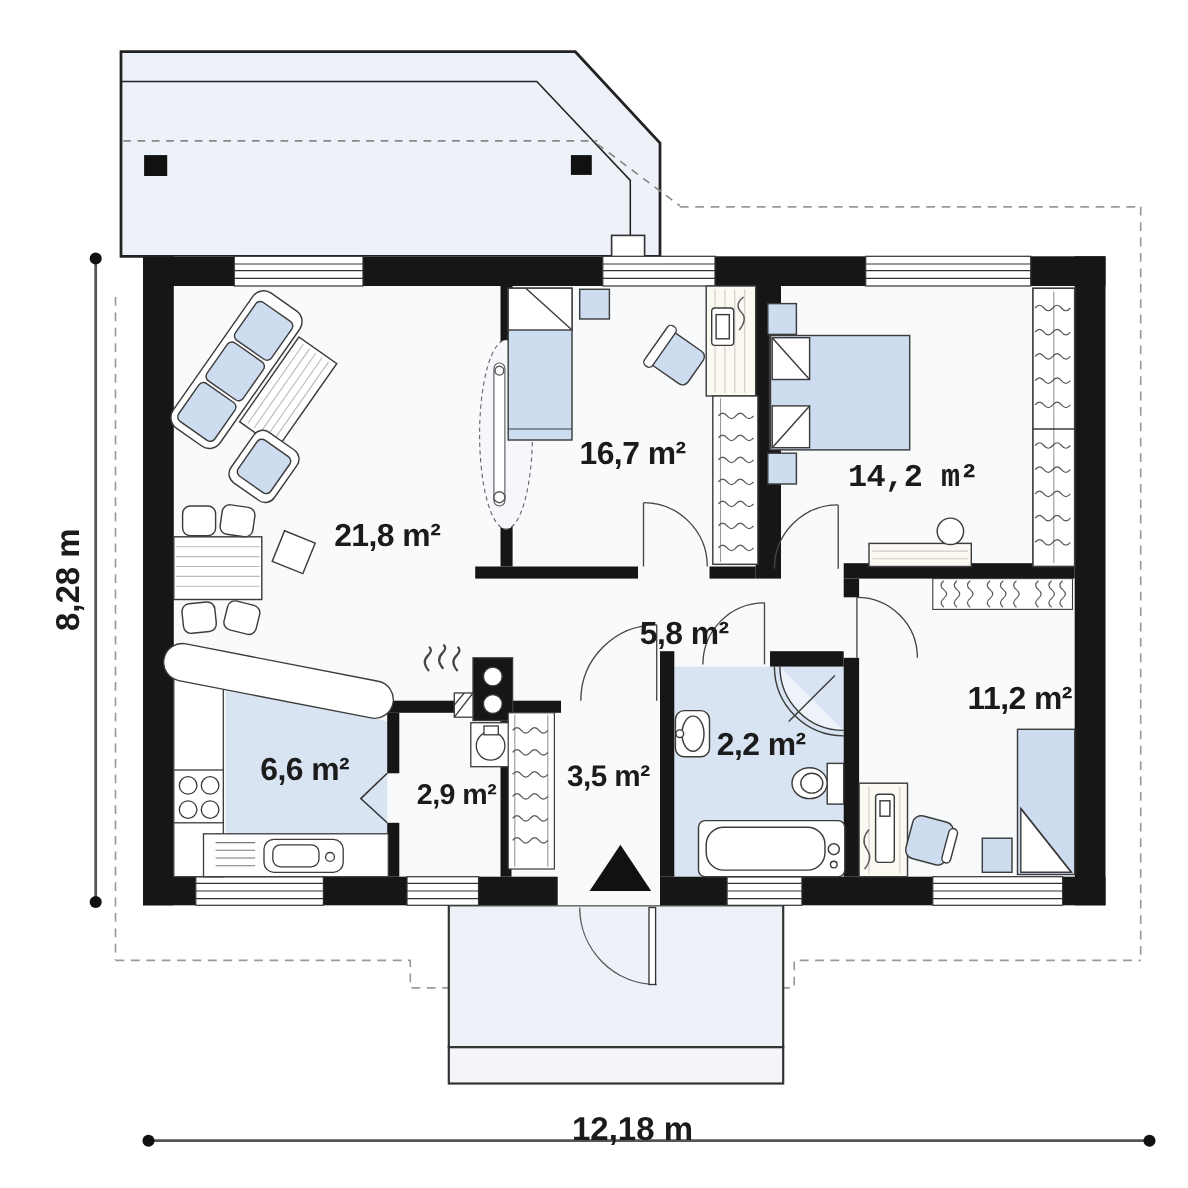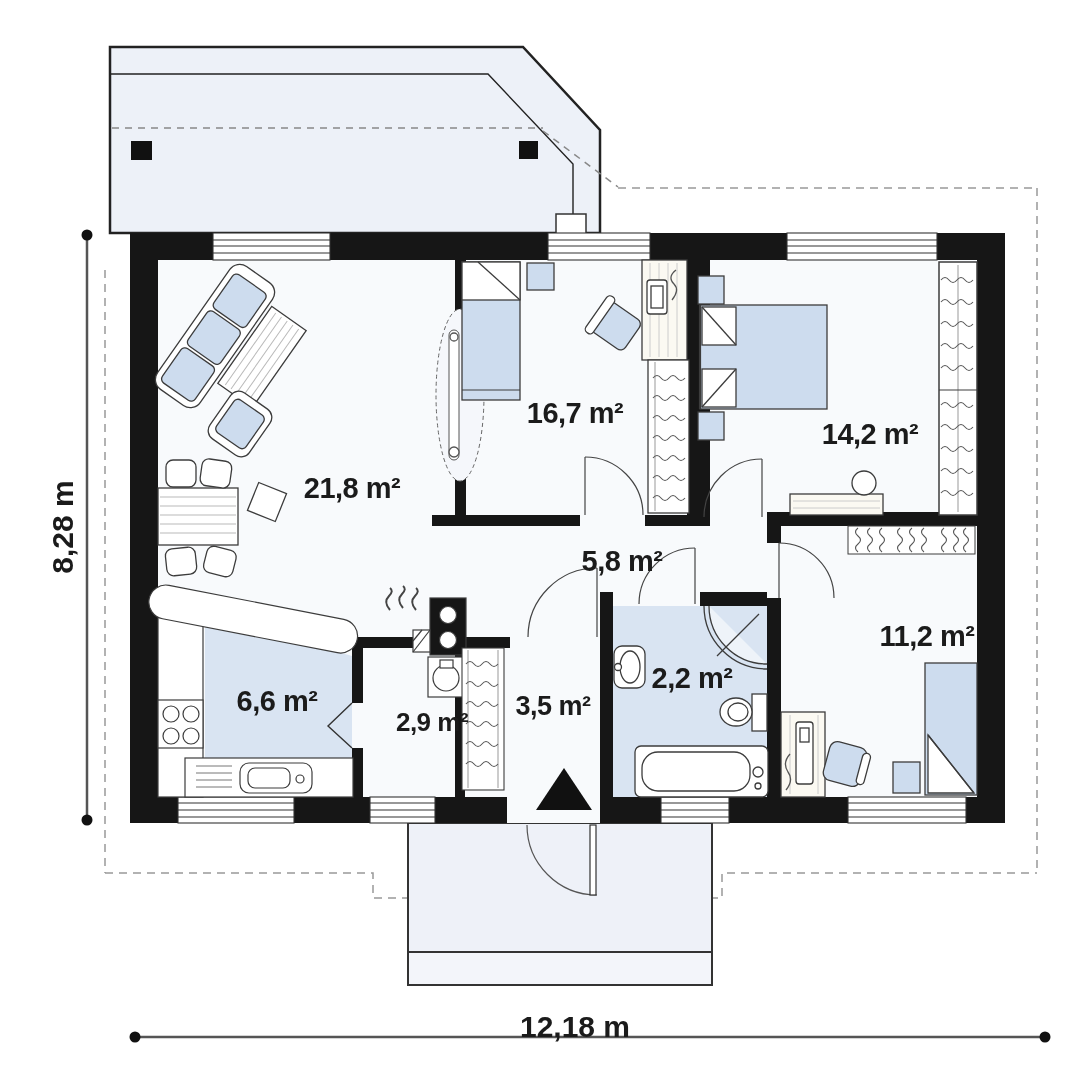--- a/index.html
+++ b/index.html
@@ -407,24 +407,24 @@
     <circle cx="87" cy="235" r="5.5" fill="#111"></circle>
         <circle cx="87" cy="820" r="5.5" fill="#111"></circle>
     <line x1="135" y1="1037" x2="1045" y2="1037" stroke="#555" stroke-width="2.5"></line>
     <circle cx="135" cy="1037" r="5.5" fill="#111"></circle>
         <circle cx="1045" cy="1037" r="5.5" fill="#111"></circle>
   </g>
 </svg>
 
 <div class="room-label" style="left:352px;top:488px;">21,8 m²</div>
 <div class="room-label" style="left:575px;top:413px;">16,7 m²</div>
-<div class="room-label" style="left:870px;top:434px;">14,2 m²</div>
-<div class="room-label" style="left:622px;top:561px;">5,8 m²</div>
+<div class="room-label" style="left:830px;top:434px;font-family:Liberation Mono, monospace;">14,2 m²</div>
+<div class="room-label" style="left:622px;top:577px;">5,8 m²</div>
 <div class="room-label" style="left:927px;top:636px;">11,2 m²</div>
 <div class="room-label" style="left:277px;top:701px;">6,6 m²</div>
-<div class="room-label" style="left:415px;top:722px;font-size:26px;margin-left:17px;">2,9 m²</div>
+<div class="room-label" style="left:415px;top:722px;font-size:26px;">2,9 m²</div>
 <div class="room-label" style="left:553px;top:706px;font-size:27px;">3,5 m²</div>
 <div class="room-label" style="left:692px;top:678px;">2,2 m²</div>
 
 <div class="dim-label vert" style="left:63px;top:527px;">8,28 m</div>
 <div class="dim-label" style="left:575px;top:1007px;margin-top:20px;">12,18 m</div>
 
 </div>
 
 </body></html>

